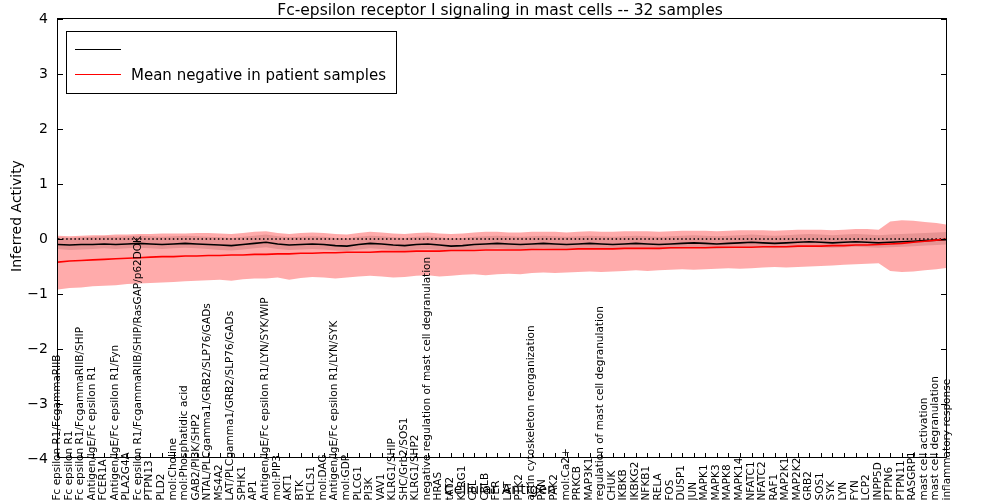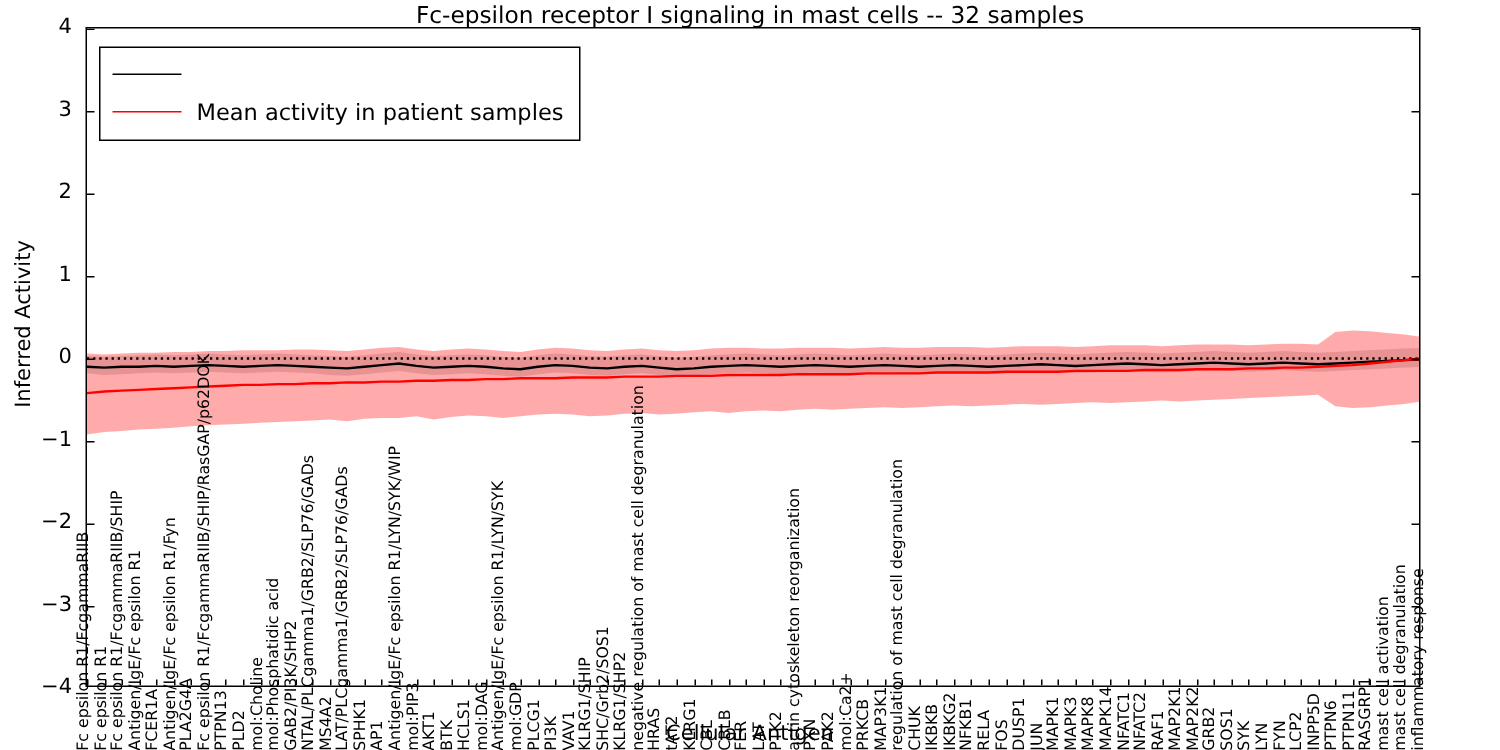--- a/index.html
+++ b/index.html
@@ -173,21 +173,21 @@
         <div class="xtickmark" style="left: 866.883px;"></div>
         <div class="xtickmark" style="left: 878.442px;"></div>
       </div>
 
     <div id="legend">
       <div class="lgrow">
         <span class="lgline"></span>
       </div>
       <div class="lgrow">
         <span class="lgline red"></span>
-        <span class="lgtxt">Mean activity in patient samples</span>
+        <span class="lgtxt">Mean negative in patient samples</span>
       </div>
     </div>
   </div>
 
   <div id="xticklabels">
       <div class="xt" style="left: 4px;">Fc epsilon R1/FcgammaRIIB</div>
       <div class="xt" style="left: 15.5584px;">Fc epsilon R1</div>
       <div class="xt" style="left: 27.1169px;">Fc epsilon R1/FcgammaRIIB/SHIP</div>
       <div class="xt" style="left: 38.6753px;">Antigen/IgE/Fc epsilon R1</div>
       <div class="xt" style="left: 50.2338px;">FCER1A</div>

